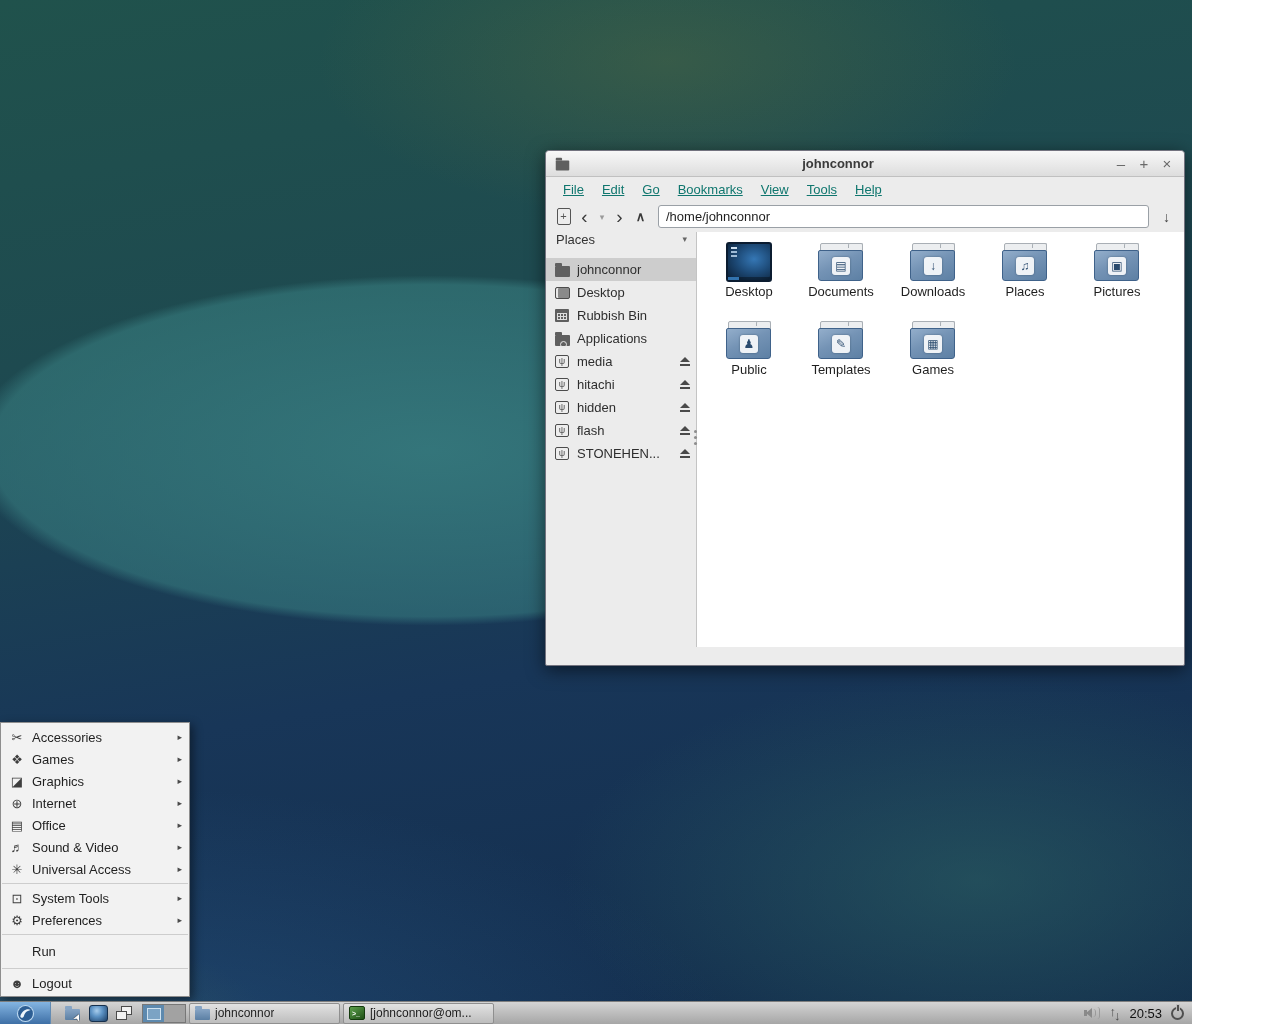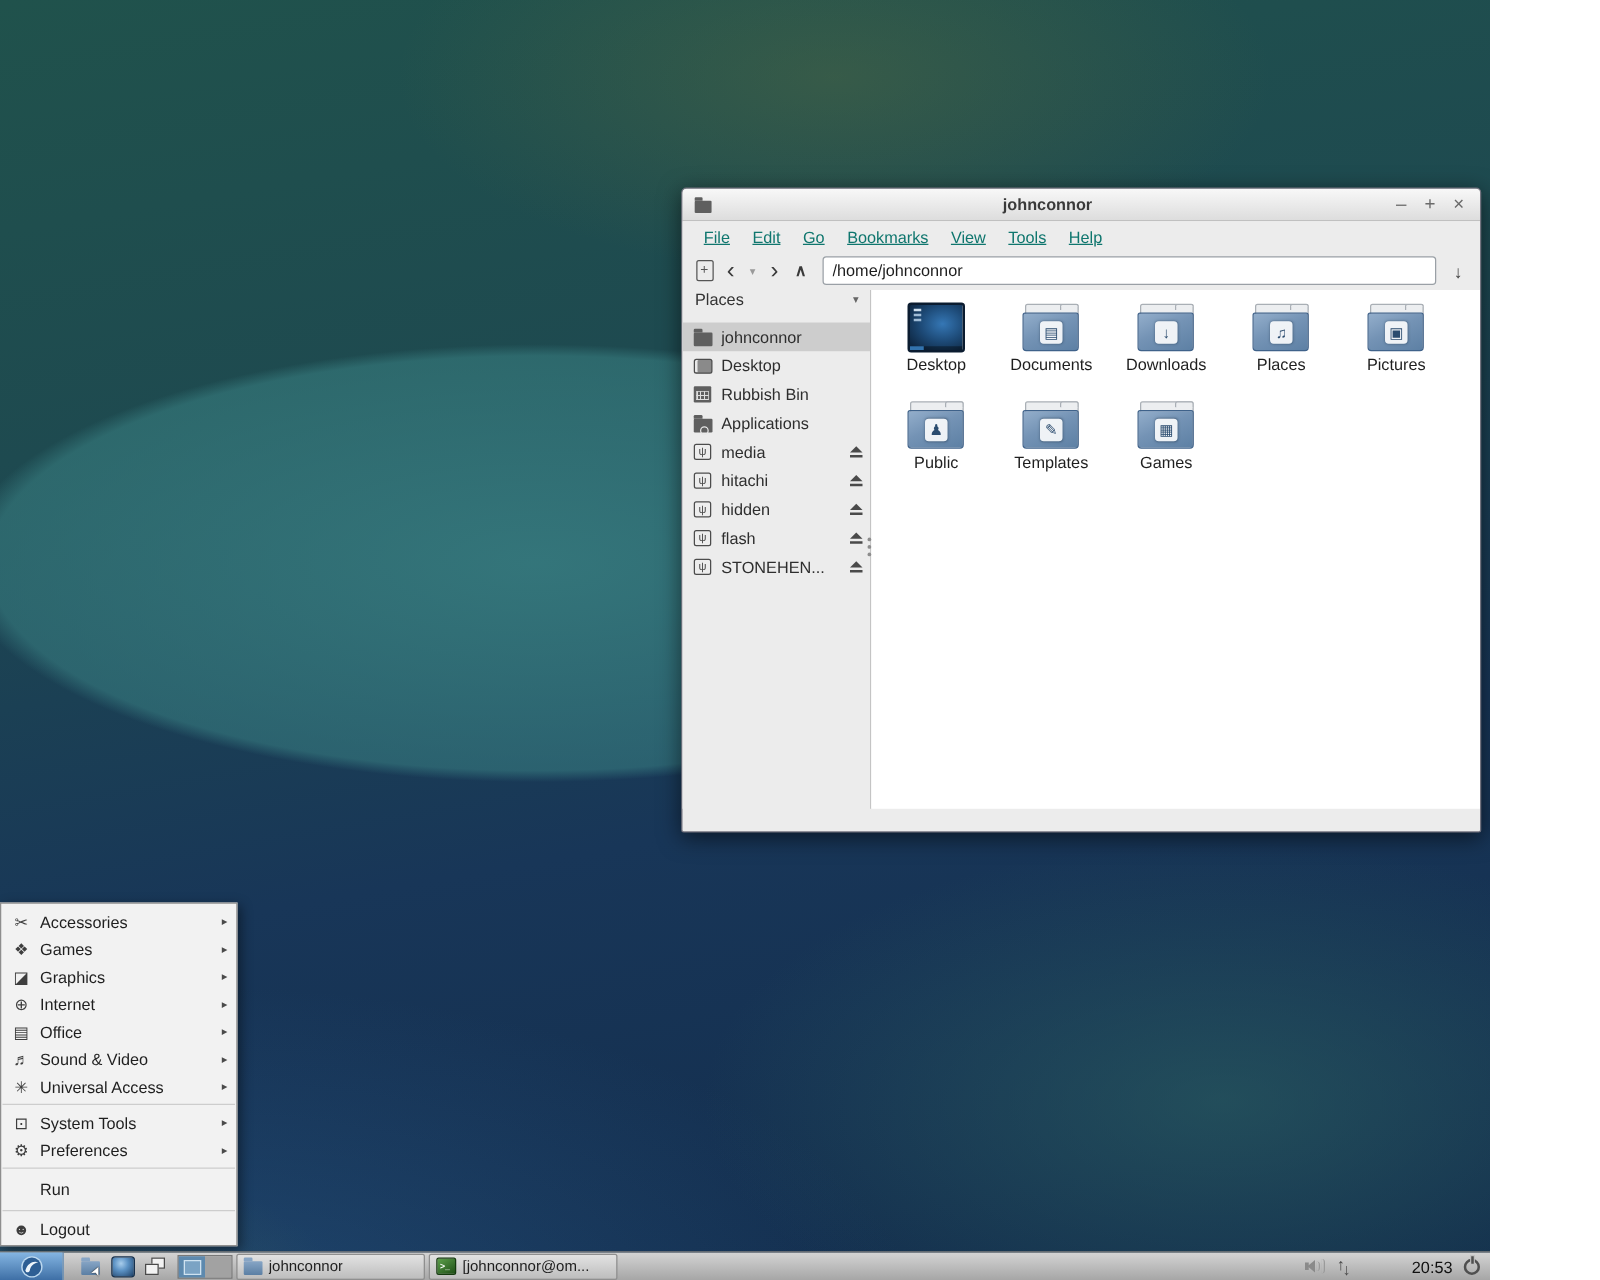--- a/index.html
+++ b/index.html
@@ -154,21 +154,21 @@
 
   .tray { margin-left: auto; display: flex; align-items: center; gap: 9px; padding-right: 8px; }
   .vol { display: flex; align-items: center; }
   .vol .box { width: 3px; height: 6px; background: #8a8a8a; }
   .vol .cone { width: 0; height: 0; border-top: 5px solid transparent; border-bottom: 5px solid transparent;
     border-right: 6px solid #8a8a8a; margin-left: -1px; }
   .vol .w1 { width: 3px; height: 8px; border-right: 1.6px solid #9a9a9a; border-radius: 0 8px 8px 0; margin-left: 1px; }
   .vol .w2 { width: 3px; height: 12px; border-right: 1.6px solid #9a9a9a; border-radius: 0 10px 10px 0; margin-left: 1px; }
   .net { display: flex; font-size: 13px; font-weight: bold; color: #4a4a4a; line-height: 1; }
   .net .dn { margin-top: 4px; margin-left: -2px; }
-  .clock { font-size: 13px; color: #101010; margin-left: 40px; }
+  .clock { font-size: 13px; color: #101010; }
   .power { width: 13px; height: 13px; border: 2px solid #4f4f4f; border-radius: 50%; position: relative; }
   .power::after { content: ''; position: absolute; left: 50%; top: -4px; width: 2px; height: 6px;
     background: #4f4f4f; transform: translateX(-50%); box-shadow: 0 0 0 1px rgba(190,190,190,.9); }
 </style>
 </head>
 <body>
 
 <div class="desktop">
 
   <div class="window">

